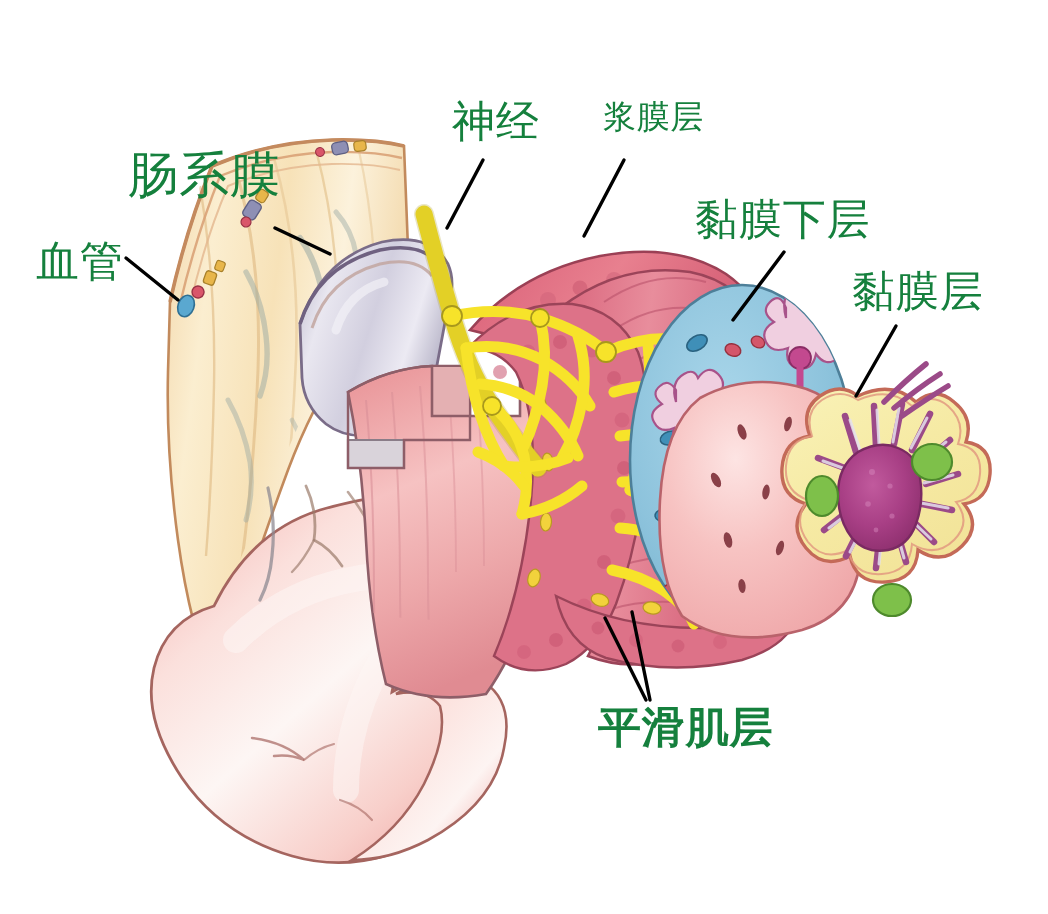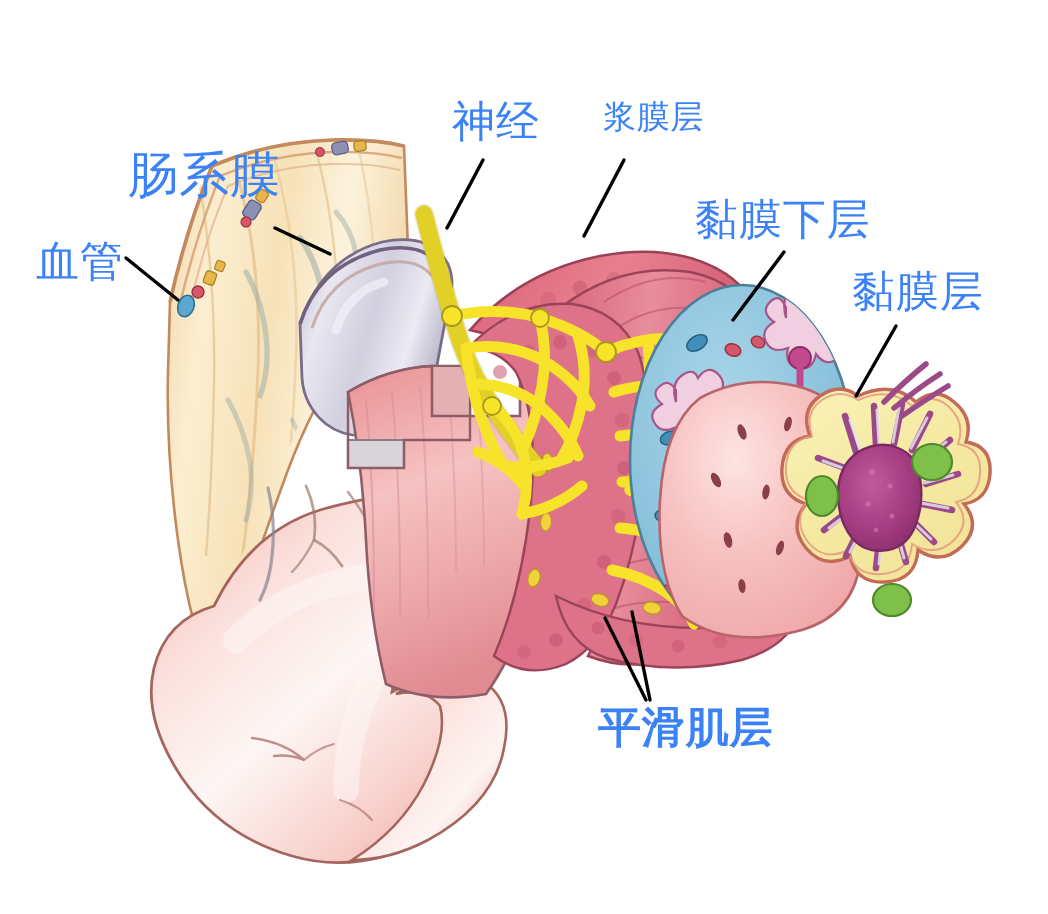--- a/index.html
+++ b/index.html
@@ -19,21 +19,21 @@
     overflow: hidden;
   }
   #figure {
     position: absolute;
     inset: 0;
     width: 1048px;
     height: 914px;
   }
   .anno-label {
     position: absolute;
-    color: #3b82f6;
+    color: #15803d;
     font-family: "DejaVu Sans", "Liberation Sans", sans-serif;
     font-weight: 500;
     white-space: nowrap;
     letter-spacing: 0.02em;
     line-height: 1;
     user-select: none;
   }
 </style>
 </head>
 <body>

